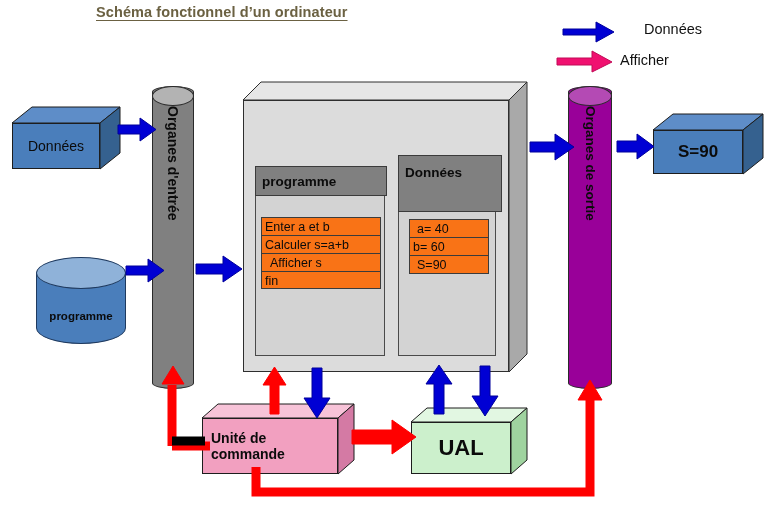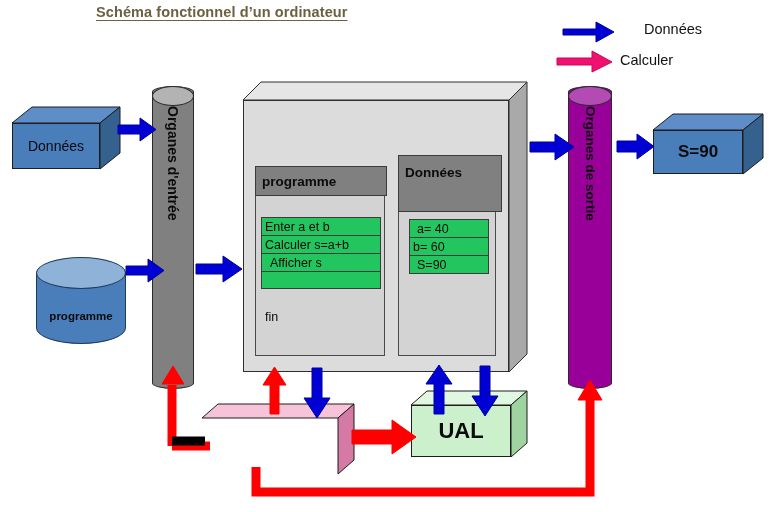--- a/index.html
+++ b/index.html
@@ -52,21 +52,21 @@
      background:#dcdcdc;border:1px solid #2e2e2e;box-sizing:border-box;}
   #mem-title{position:absolute;left:0;top:24px;width:266px;text-align:center;
      font-size:16px;font-weight:bold;color:#0b0b0b;}
 
   .panel{position:absolute;background:#d3d3d3;border:1px solid #4a4a4a;
      box-sizing:border-box;}
   .panel-head{position:absolute;background:#808080;border:1px solid #3b3b3b;
      box-sizing:border-box;font-weight:bold;color:#0b0b0b;
      display:flex;align-items:center;padding-left:6px;}
   .rowbox{position:absolute;border:1px solid #3b3b3b;box-sizing:border-box;
-     background:#22c55e;}
+     background:#f97316;}
   .rowbox .r{box-sizing:border-box;border-bottom:1px solid #3b3b3b;
      font-size:12.5px;color:#0b0b0b;display:flex;align-items:center;
      padding-left:3px;white-space:nowrap;}
   .rowbox .r:last-child{border-bottom:none;}
 
   
   svg.ovl{position:absolute;left:0;top:0;width:779px;height:512px;
      pointer-events:none;overflow:visible;}
 </style>
 </head>
@@ -80,21 +80,21 @@
 
     <g>
       <path d="M563,29 L596,29 L596,22 L614,32 L596,42 L596,35 L563,35 Z" fill="#0000d4" stroke="#00009b" stroke-width="1"></path>
     </g>
 
     <g>
       <path d="M557,58 L592,58 L592,51 L612,62 L592,72 L592,65 L557,65 Z" fill="#f01070" stroke="#c10a56" stroke-width="1"></path>
     </g>
   </svg>
   <div class="abs legend-label" style="left:644px;top:21px;">Données</div>
-  <div class="abs legend-label" style="left:620px;top:52px;">Calculer</div>
+  <div class="abs legend-label" style="left:620px;top:52px;">Afficher</div>
 
   <div class="box3d" id="in-data" style="left:12px;top:107px;width:108px;height:62px;">
     <svg width="108" height="62">
       <polygon points="0,16 20,0 108,0 88,16" fill="#5e8dc8" stroke="#1d1d1d" stroke-width="1"></polygon>
       <polygon points="88,16 108,0 108,46 88,62" fill="#35618f" stroke="#1d1d1d" stroke-width="1"></polygon>
     </svg>
     <div class="face" style="width:88px;height:46px;background:#4a7ebb;font-size:14px;color:#0b0b0b;">Données</div>
   </div>
 
   <div class="db" id="prog-db" style="left:36px;top:258px;width:90px;height:86px;">
@@ -115,21 +115,21 @@
       <polygon points="266,18 284,0 284,272 266,290" fill="#a9a9a9" stroke="#2e2e2e" stroke-width="1"></polygon>
     </svg>
     <div id="mem-face"></div>
 
     <div class="panel" style="left:12px;top:84px;width:130px;height:190px;">
       <div class="panel-head" style="left:-1px;top:-1px;width:132px;height:30px;font-size:13.5px;">programme</div>
       <div class="rowbox" style="left:5px;top:50px;width:120px;height:72px;">
         <div class="r" style="height:18px;">Enter a et b</div>
         <div class="r" style="height:18px;">Calculer s=a+b</div>
         <div class="r" style="height:18px;padding-left:8px;">Afficher s</div>
-        <div class="r" style="height:18px;margin-top:36px;">fin</div>
+        <div class="r" style="height:18px;">fin</div>
       </div>
     </div>
 
     <div class="panel" style="left:155px;top:84px;width:98px;height:190px;">
       <div class="panel-head" style="left:-1px;top:-12px;width:104px;height:57px;
                   display:block;padding:4px 0 0 6px;font-size:13.5px;line-height:1.9;">
         <div>Données</div>
       </div>
       <div class="rowbox" style="left:10px;top:52px;width:80px;height:55px;">
         <div class="r" style="height:18px;padding-left:7px;">a= 40</div>
@@ -151,23 +151,29 @@
       <polygon points="90,16 110,0 110,44 90,60" fill="#35618f" stroke="#1d1d1d" stroke-width="1"></polygon>
     </svg>
     <div class="face" style="width:90px;height:44px;background:#4a7ebb;font-size:17px;font-weight:bold;color:#0b0b0b;">S=90</div>
   </div>
 
   <div class="box3d" id="cu" style="left:202px;top:404px;width:152px;height:70px;">
     <svg width="152" height="70">
       <polygon points="0,14 16,0 152,0 136,14" fill="#f7c3d8" stroke="#1d1d1d" stroke-width="1"></polygon>
       <polygon points="136,14 152,0 152,56 136,70" fill="#d47aa4" stroke="#1d1d1d" stroke-width="1"></polygon>
     </svg>
-  </div>
-
-  <div class="box3d" id="alu" style="left:411px;top:391px;width:116px;height:66px;text-decoration:underline;">
+    <div class="face" style="width:136px;height:56px;background:#f2a0c0;
+                flex-direction:column;align-items:flex-start;padding-left:8px;
+                font-size:14px;font-weight:bold;color:#0b0b0b;">
+      <span>Unité de</span>
+      <span>commande</span>
+    </div>
+  </div>
+
+  <div class="box3d" id="alu" style="left:411px;top:408px;width:116px;height:66px;text-decoration:underline;">
     <svg width="116" height="66">
       <polygon points="0,14 16,0 116,0 100,14" fill="#e2f7e2" stroke="#1d1d1d" stroke-width="1"></polygon>
       <polygon points="100,14 116,0 116,52 100,66" fill="#9fd39f" stroke="#1d1d1d" stroke-width="1"></polygon>
     </svg>
     <div class="face" style="width:100px;height:52px;background:#ccf0cc;
                 font-size:22px;font-weight:bold;color:#0b0b0b;">UAL</div>
   </div>
 
   <svg class="ovl">
     <defs>

